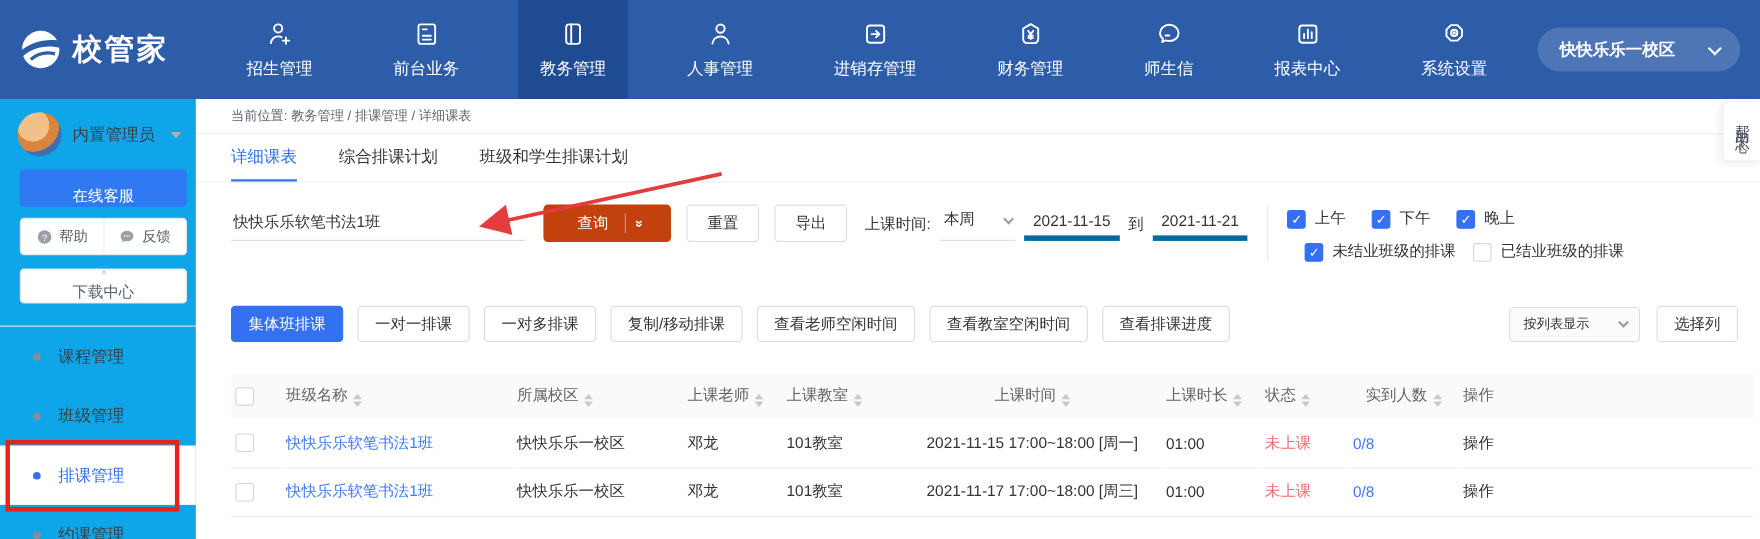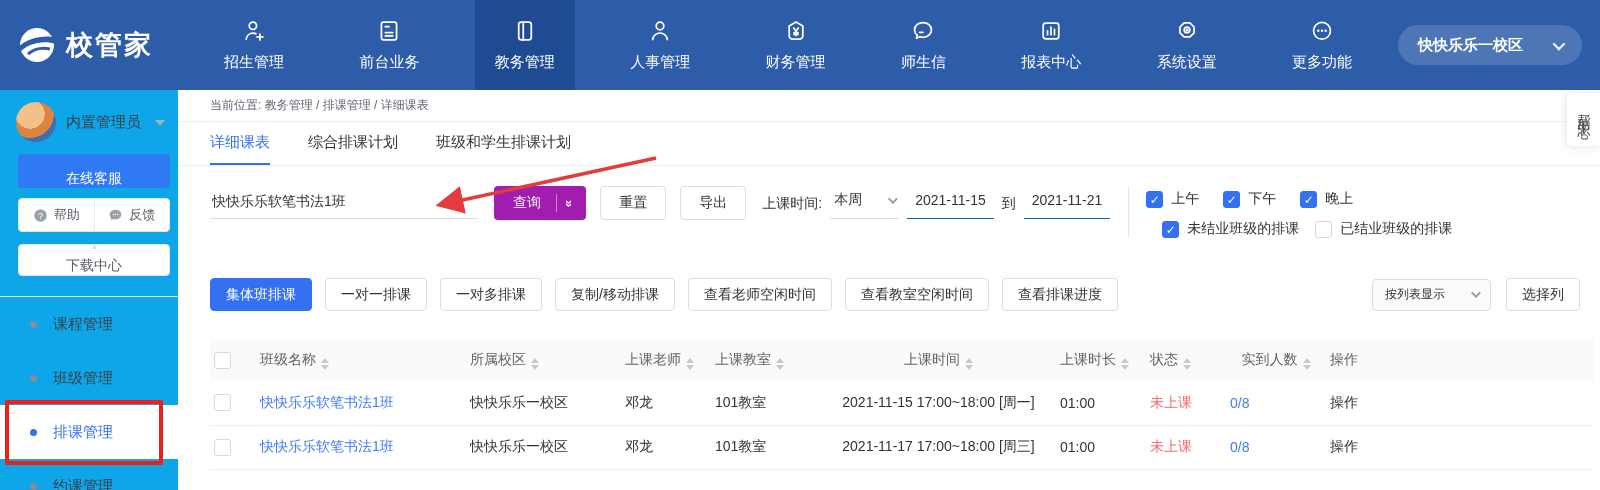--- a/index.html
+++ b/index.html
@@ -58,30 +58,30 @@
     border-bottom:2px solid transparent;font-family:Liberation Serif, serif; }
   .tab.active { color:#3371f2; border-bottom-color:#3371f2; }
 
   
   .filters { margin:20px 14px 0 32px; display:flex; align-items:flex-start; }
   .search-input { width:268px; border:none; border-bottom:1px solid #d9dce3; background:transparent;
     font-size:14px; color:#333; padding:8px 2px; outline:none;
     font-family:"Liberation Sans","DejaVu Sans",sans-serif; }
   .btn { height:34px; border-radius:4px; border:1px solid #d9dce3; background:#fff;
     font-size:14px; color:#333; display:inline-flex; align-items:center; padding:0 18px; cursor:pointer; }
-  .btn-split { margin-left:16px; padding:4px; border:none; background:#a21caf; color:#fff; overflow:hidden; }
+  .btn-split { margin-left:16px; padding:16px; border:none; background:#c2410c; color:#fff; overflow:hidden; }
   .btn-split .q-label { padding:0 15px; }
   .btn-split .q-div { width:1px; height:18px; background:rgba(255,255,255,.45); }
   .btn-split .q-chev { padding:0 9px; font-size:13px; }
   .dbl-chev { display:inline-block; transform:rotate(90deg); font-weight:bold; }
   .ml14 { margin-left:14px; }
   .time-label { margin-left:16px; font-size:14px; color:#333; line-height:34px; white-space:nowrap; }
   .u-select { margin-left:8px; display:flex; align-items:center; gap:26px; font-size:14px; color:#333;
     border-bottom:1px solid #d9dce3; height:33px; padding:0 4px 4px; cursor:pointer; }
-  .u-date { margin-left:8px; border-bottom:1px solid #0369a1; height:33px; line-height:29px;
+  .u-date { margin-left:8px; border-bottom:5px solid #0369a1; height:33px; line-height:29px;
     font-size:14px; color:#333; padding:0 8px; cursor:pointer; white-space:nowrap; }
   .to-label { margin-left:8px; font-size:14px; color:#333; line-height:34px; }
   .cb-col { margin-left:18px; border-left:1px solid #e4e7ec; padding-left:17px;
     display:flex; flex-direction:column; gap:12px; padding-top:4px; }
   .cb-row { display:flex; gap:24px; }
   .cb-row.indent { margin-left:16px; gap:16px; }
   .cb { display:flex; align-items:flex-end; gap:8px; font-size:14px; color:#333; cursor:pointer; white-space:nowrap; }
   .box { width:17px; height:17px; border-radius:3px; border:1px solid #d4d7de; background:#fff;
     display:flex; align-items:center; justify-content:center; flex:none; }
   .cb.checked .box { background:#3371f2; border-color:#3371f2; }
@@ -161,20 +161,27 @@
     </div>
     <div class="nav-item">
       <svg width="26" height="26" viewBox="0 0 24 24" fill="none" stroke="#fff" stroke-width="1.6" stroke-linecap="round" stroke-linejoin="round">
           <circle cx="12" cy="7.4" r="3.5"></circle>
           <path d="M5.2 20c.5-3.5 3.3-6 6.8-6s6.3 2.5 6.8 6"></path>
         </svg>
       <span>人事管理</span>
     </div>
     <div class="nav-item">
       <svg width="26" height="26" viewBox="0 0 24 24" fill="none" stroke="#fff" stroke-width="1.6" stroke-linecap="round" stroke-linejoin="round">
+          <rect x="4.8" y="4.8" width="14.4" height="14.4" rx="2.4"></rect>
+          <path d="M8.6 12h6M12.4 9.4l2.8 2.6-2.8 2.6"></path>
+        </svg>
+      <span>进销存管理</span>
+    </div>
+    <div class="nav-item">
+      <svg width="26" height="26" viewBox="0 0 24 24" fill="none" stroke="#fff" stroke-width="1.6" stroke-linecap="round" stroke-linejoin="round">
           <path d="M12 3.6l6.3 3.7v9.1a3.2 3.2 0 0 1-3.2 3.2H8.9a3.2 3.2 0 0 1-3.2-3.2V7.3z"></path>
           <path d="M9.9 9.2l2.1 3 2.1-3M12 12.2v4M10.1 13.4h3.8M10.1 15.2h3.8"></path>
         </svg>
       <span>财务管理</span>
     </div>
     <div class="nav-item">
       <svg width="26" height="26" viewBox="0 0 24 24" fill="none" stroke="#fff" stroke-width="1.6" stroke-linecap="round" stroke-linejoin="round">
           <path d="M12 4.2c4.3 0 7.8 3 7.8 6.8s-3.5 6.8-7.8 6.8c-1 0-1.9-.2-2.8-.5L6 18.6l.7-2.7c-1.5-1.2-2.5-3-2.5-4.9 0-3.8 3.5-6.8 7.8-6.8z"></path>
           <path d="M8.8 13.2h3.2"></path>
         </svg>
@@ -187,29 +194,20 @@
         </svg>
       <span>报表中心</span>
     </div>
     <div class="nav-item">
       <svg width="26" height="26" viewBox="0 0 24 24" fill="none" stroke="#fff" stroke-width="1.6" stroke-linecap="round" stroke-linejoin="round">
           <path d="M9.3 4.5h5.4l3.8 3.8v5.4l-3.8 3.8H9.3l-3.8-3.8V8.3z"></path>
           <circle cx="12" cy="11" r="2.6"></circle>
           <circle cx="12" cy="11" r=".6" fill="#fff"></circle>
         </svg>
       <span>系统设置</span>
-    </div>
-    <div class="nav-item">
-      <svg width="26" height="26" viewBox="0 0 24 24" fill="none" stroke="#fff" stroke-width="1.6">
-          <circle cx="12" cy="11.8" r="7.8"></circle>
-          <circle cx="8.6" cy="11.8" r="1.1" fill="#fff" stroke="none"></circle>
-          <circle cx="12" cy="11.8" r="1.1" fill="#fff" stroke="none"></circle>
-          <circle cx="15.4" cy="11.8" r="1.1" fill="#fff" stroke="none"></circle>
-        </svg>
-      <span>更多功能</span>
     </div>
   </nav>
   <div class="campus">
     <span>快快乐乐一校区</span>
     <i class="chev"></i>
   </div>
 </header>
 
 <div class="shell">
 

